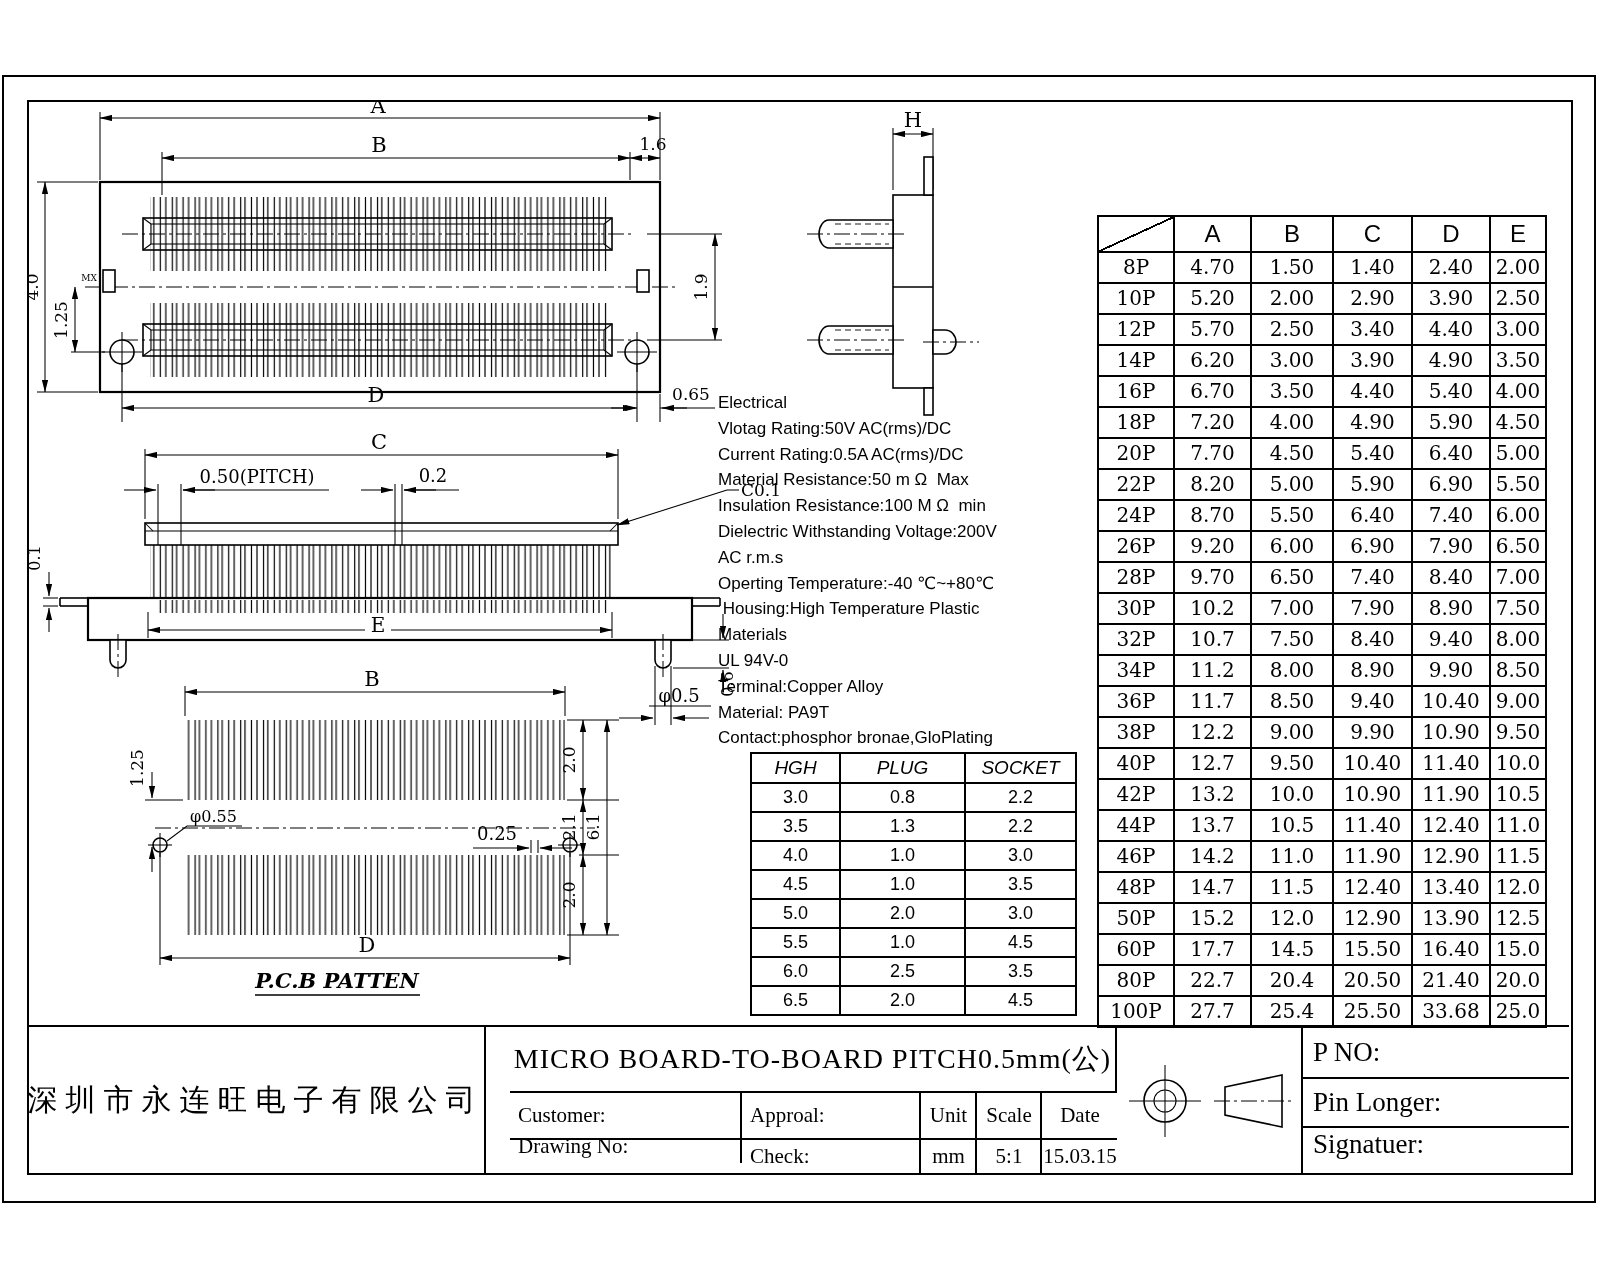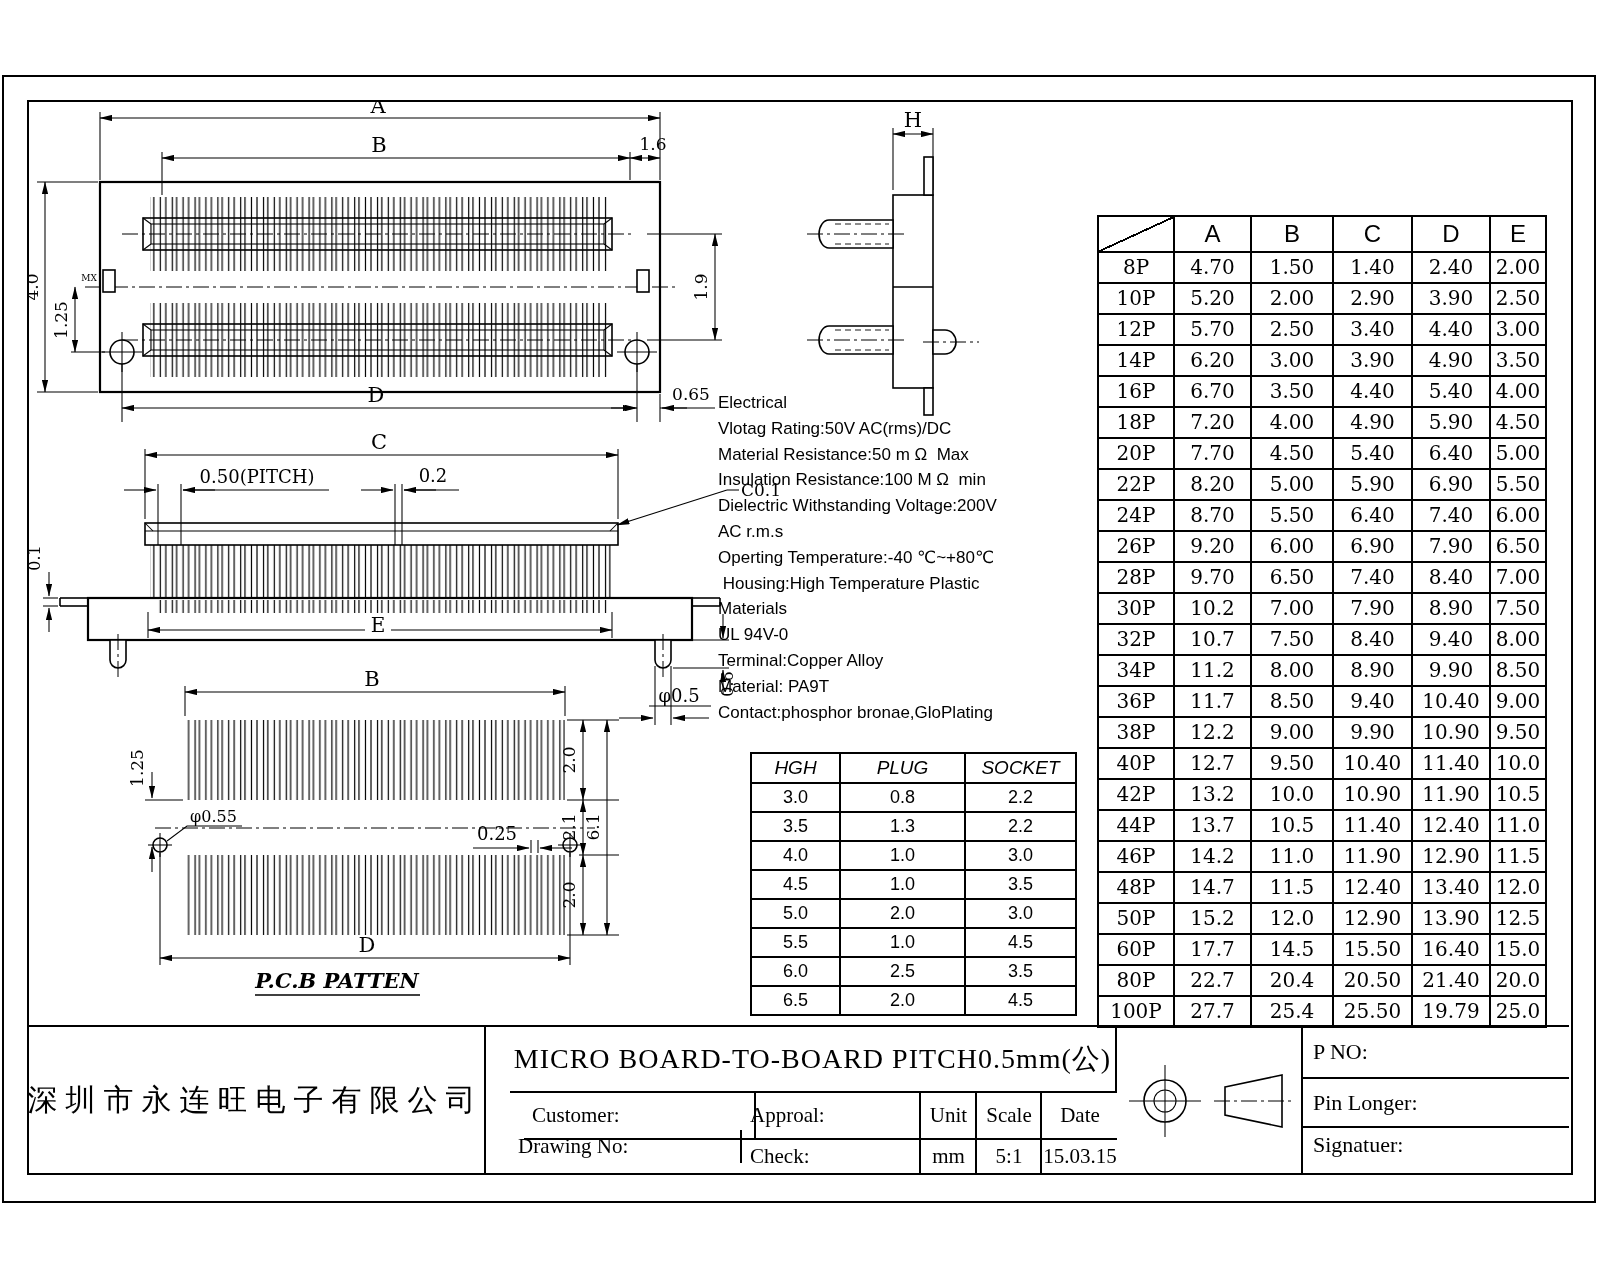--- a/index.html
+++ b/index.html
@@ -33,21 +33,21 @@
   .tb-cell{position:absolute;box-sizing:border-box;}
   .company{left:0;top:0;width:459px;height:146px;border-right:2px solid #000;
            display:flex;align-items:center;justify-content:center;
            font-size:30px;letter-spacing:8px;}
   .titlecell{left:483px;top:0;width:607px;height:66px;border-right:2px solid #000;border-bottom:2px solid #000;
              display:flex;align-items:center;justify-content:center;font-size:28px;letter-spacing:1px;}
   .tb-lab{display:flex;align-items:center;font-size:21px;box-sizing:border-box;position:absolute;
           border-right:2px solid #000;border-bottom:2px solid #000;padding-left:8px;}
   .tb-val{justify-content:center;padding-left:1px;}
   .projcell{left:1090px;top:0;width:186px;height:146px;border-right:2px solid #000;}
-  .pno{left:1276px;width:266px;display:flex;align-items:center;font-size:22px;padding-left:10px;box-sizing:border-box;}
+  .pno{left:1276px;width:266px;display:flex;align-items:center;font-size:27px;padding-left:10px;box-sizing:border-box;}
   .pno1{top:0;height:52px;border-bottom:2px solid #000;}
   .pno2{top:54px;height:49px;border-bottom:2px solid #000;margin-top:-2px;}
   .pno3{top:101px;height:33px;}
 
   
   .ln{stroke:#000;stroke-width:1.6;fill:none;}
   .th2{stroke-width:2.2;}
   .thin{stroke:#000;stroke-width:1.05;fill:none;}
   .dim{stroke:#000;stroke-width:1.05;fill:none;marker-start:url(#arw);marker-end:url(#arw);}
   .dime{stroke:#000;stroke-width:1.05;fill:none;marker-end:url(#arw);}
@@ -283,20 +283,21 @@
       <text class="t" x="340" y="852" font-size="21" text-anchor="middle">D</text>
 
       <text class="ti" x="310" y="888" font-size="21" text-anchor="middle">P.C.B PATTEN</text>
       <line class="ln" x1="228" y1="895" x2="393" y2="895"></line>
     </g>
   </svg>
 
   <div class="abs specs">
       <div class="spec-line">Electrical</div>
       <div class="spec-line">Vlotag Rating:50V AC(rms)/DC</div>
+      <div class="spec-line">Current Rating:0.5A AC(rms)/DC</div>
       <div class="spec-line">Material Resistance:50 m Ω  Max</div>
       <div class="spec-line">Insulation Resistance:100 M Ω  min</div>
       <div class="spec-line">Dielectric Withstanding Voltage:200V</div>
       <div class="spec-line">AC r.m.s</div>
       <div class="spec-line">Operting Temperature:-40 ℃~+80℃</div>
       <div class="spec-line"> Housing:High Temperature Plastic</div>
       <div class="spec-line">Materials</div>
       <div class="spec-line">UL 94V-0</div>
       <div class="spec-line">Terminal:Copper Alloy</div>
       <div class="spec-line">Material: PA9T</div>
@@ -570,31 +571,31 @@
           <td>20.4</td>
           <td>20.50</td>
           <td>21.40</td>
           <td>20.0</td>
         </tr>
         <tr>
           <td>100P</td>
           <td>27.7</td>
           <td>25.4</td>
           <td>25.50</td>
-          <td>19.79</td>
+          <td>33.68</td>
           <td>25.0</td>
         </tr>
       </tbody>
   </table>
 
   <div class="abs titleblock">
     <div class="tb-cell company">深圳市永连旺电子有限公司</div>
     <div class="tb-cell titlecell">MICRO BOARD-TO-BOARD PITCH0.5mm(公)</div>
 
-    <div class="tb-lab" style="left:497px;top:66px;width:232px;height:47px">Customer:</div>
+    <div class="tb-lab" style="left:483px;top:66px;width:232px;height:47px">Customer:</div>
     <div class="tb-lab" style="left:715px;top:66px;width:179px;height:47px">Approal:</div>
     <div class="tb-lab tb-val" style="left:894px;top:66px;width:56px;height:47px">Unit</div>
     <div class="tb-lab tb-val" style="left:950px;top:66px;width:65px;height:47px">Scale</div>
     <div class="tb-lab tb-val" style="left:1015px;top:66px;width:75px;height:47px;border-right:none">Date</div>
 
     <div class="tb-lab" style="left:483px;top:103px;width:232px;height:33px;border-bottom:none">Drawing No:</div>
     <div class="tb-lab" style="left:715px;top:113px;width:179px;height:33px;border-bottom:none">Check:</div>
     <div class="tb-lab tb-val" style="left:894px;top:113px;width:56px;height:33px;border-bottom:none">mm</div>
     <div class="tb-lab tb-val" style="left:950px;top:113px;width:65px;height:33px;border-bottom:none">5:1</div>
     <div class="tb-lab tb-val" style="left:1015px;top:113px;width:75px;height:33px;border-bottom:none;border-right:none">15.03.15</div>

